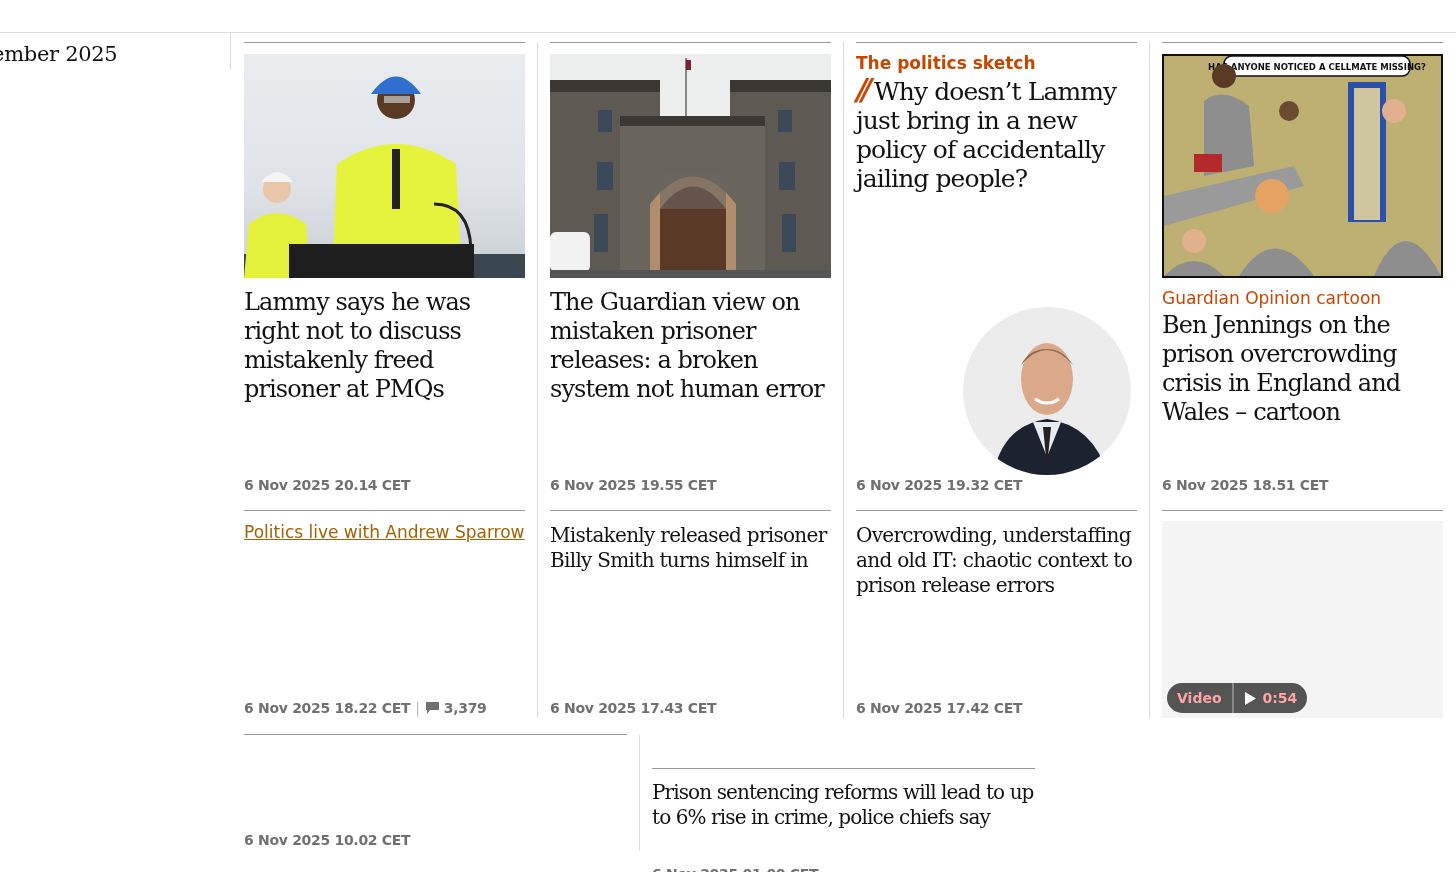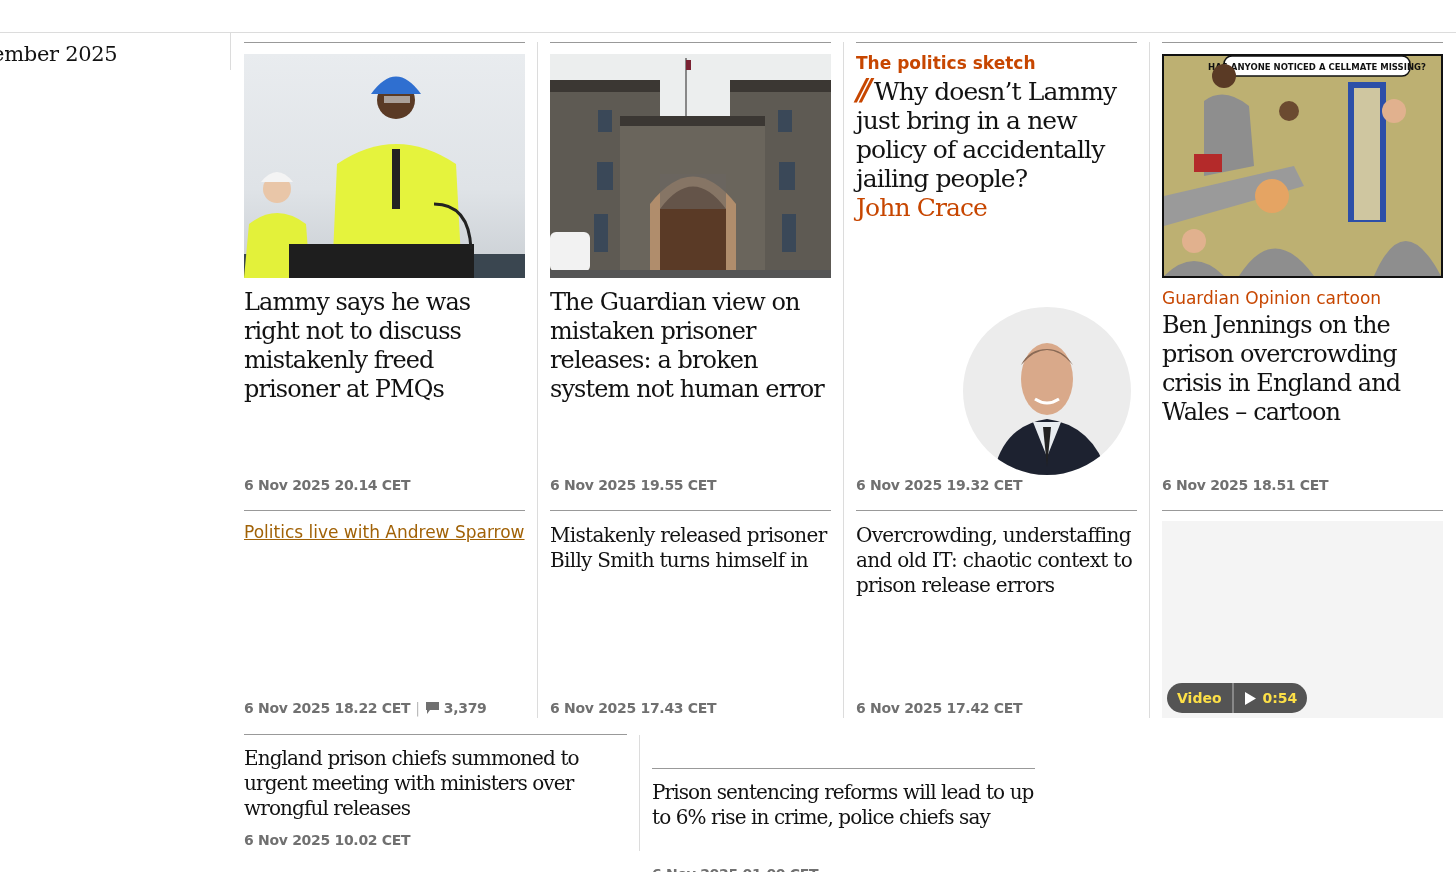--- a/index.html
+++ b/index.html
@@ -12,21 +12,21 @@
   .card .rule { height: 1px; background: #999; width: 100%; }
   .img { position: relative; overflow: hidden; }
   .kicker { font-family: "DejaVu Sans", sans-serif; font-size: 17px; line-height: 19px; }
   .kicker.red { color: #a16207; text-decoration: underline; }
   .kicker.orange { color: #c74600; }
   .headline { font-family: "DejaVu Serif", serif; font-size: 24px; line-height: 29px; letter-spacing: -0.9px; color: #121212; }
   .headline.sm { font-size: 20px; line-height: 25px; letter-spacing: -0.7px; }
   .meta { position: absolute; font-family: "DejaVu Sans", sans-serif; font-size: 14px; font-weight: bold; color: #707070; letter-spacing: -0.3px; white-space: nowrap; }
   .quote-mark { color: #c74600; font-weight: bold; font-size: 30px; line-height: 20px; letter-spacing: -6px; margin-right: 8px; font-style: italic; }
   .byline { color: #c74600; }
-  .pill { position: absolute; display: flex; height: 30px; border-radius: 15px; background: #545454; color: #fde047; font-family: "DejaVu Sans", sans-serif; font-weight: bold; font-size: 14px; align-items: center; overflow: hidden; }
+  .pill { position: absolute; display: flex; height: 30px; border-radius: 15px; background: #545454; color: #fca5a5; font-family: "DejaVu Sans", sans-serif; font-weight: bold; font-size: 14px; align-items: center; overflow: hidden; }
   .pill .seg { padding: 0 10px; height: 30px; display: flex; align-items: center; }
   .pill .sep { width: 2px; height: 30px; background: #888; }
   .video-card { background: #f4f4f4; }
 </style>
 </head>
 <body>
 
 <div class="topline"></div>
 <div class="date-head">ember 2025</div>
 <div class="left-divider"></div>
@@ -84,21 +84,20 @@
   </div>
   <div class="headline" style="margin-top:10px;">The Guardian view on mistaken prisoner releases: a broken system not human error</div>
   <div class="meta" style="left:0; top:435px;">6 Nov 2025 19.55 CET</div>
 </div>
 
 <div class="card" style="left:856px; top:42px; width:281px; height:460px;">
   <div class="rule"></div>
   <div class="kicker orange" style="margin-top:11px;font-weight:bold;">The politics sketch</div>
   <div class="headline" style="margin-top:4px; font-size:25px; line-height:29px;">
     <span class="quote-mark">//</span><span>Why doesn’t Lammy just bring in a new policy of accidentally jailing people?</span>
-    <div class="byline">John Crace</div>
   </div>
   <div style="position:absolute; left:107px; top:265px; width:168px; height:168px; border-radius:50%; background:#ececec; overflow:hidden;">
     <svg width="168" height="168" viewBox="0 0 168 168">
       <path d="M30 168 Q40 118 84 112 Q130 118 145 168 Z" fill="#1d2230"></path>
       <path d="M70 115 L84 150 L98 115 Z" fill="#e8ecf0"></path>
       <path d="M80 120 L84 160 L88 120 Z" fill="#222"></path>
       <ellipse cx="84" cy="72" rx="26" ry="36" fill="#d9a98a"></ellipse>
       <path d="M58 58 Q84 28 110 58 Q100 42 84 42 Q66 42 58 58 Z" fill="#8a6a55"></path>
       <path d="M72 92 Q84 100 96 92" stroke="#fff" stroke-width="3" fill="none"></path>
     </svg>
@@ -169,21 +168,20 @@
             <path d="M1 0 L12 6.5 L1 13 Z" fill="#fff"></path>
           </svg>
         <span>0:54</span>
       </span>
     </div>
   </div>
 </div>
 
 <div class="card" style="left:244px; top:734px; width:383px; height:118px;">
   <div class="rule"></div>
-  <div class="headline sm" style="margin-top:11px; letter-spacing:-0.9px;">England prison chiefs summoned to urgent meeting with ministers over wrongful releases</div>
   <div class="meta" style="left:0; top:98px;">6 Nov 2025 10.02 CET</div>
 </div>
 
 <div class="card" style="left:652px; top:768px; width:383px; height:118px;">
   <div class="rule"></div>
   <div class="headline sm" style="margin-top:11px; letter-spacing:-0.9px;">Prison sentencing reforms will lead to up to 6% rise in crime, police chiefs say</div>
   <div class="meta" style="left:0; top:98px;">6 Nov 2025 01.00 CET</div>
 </div>
 
 </body></html>

